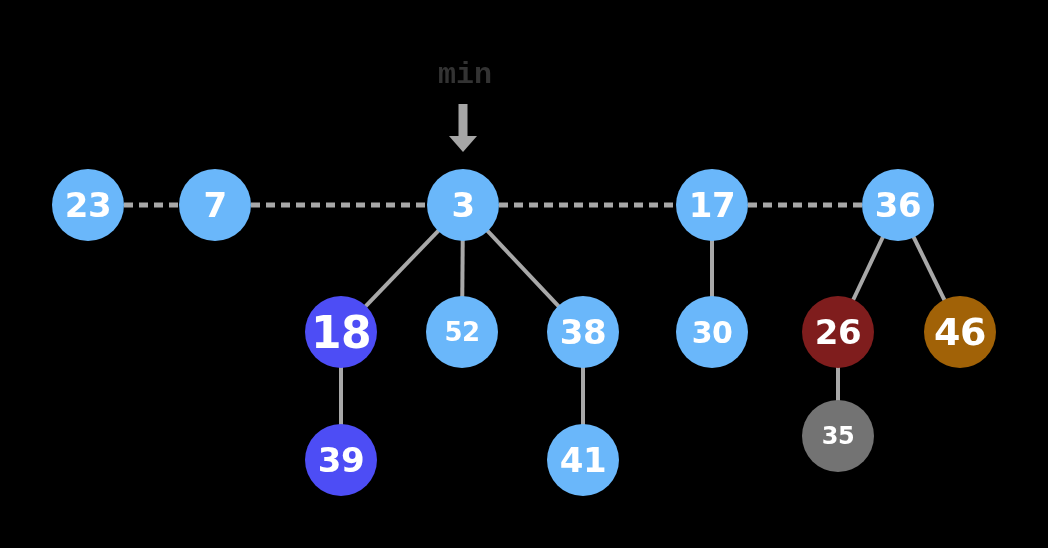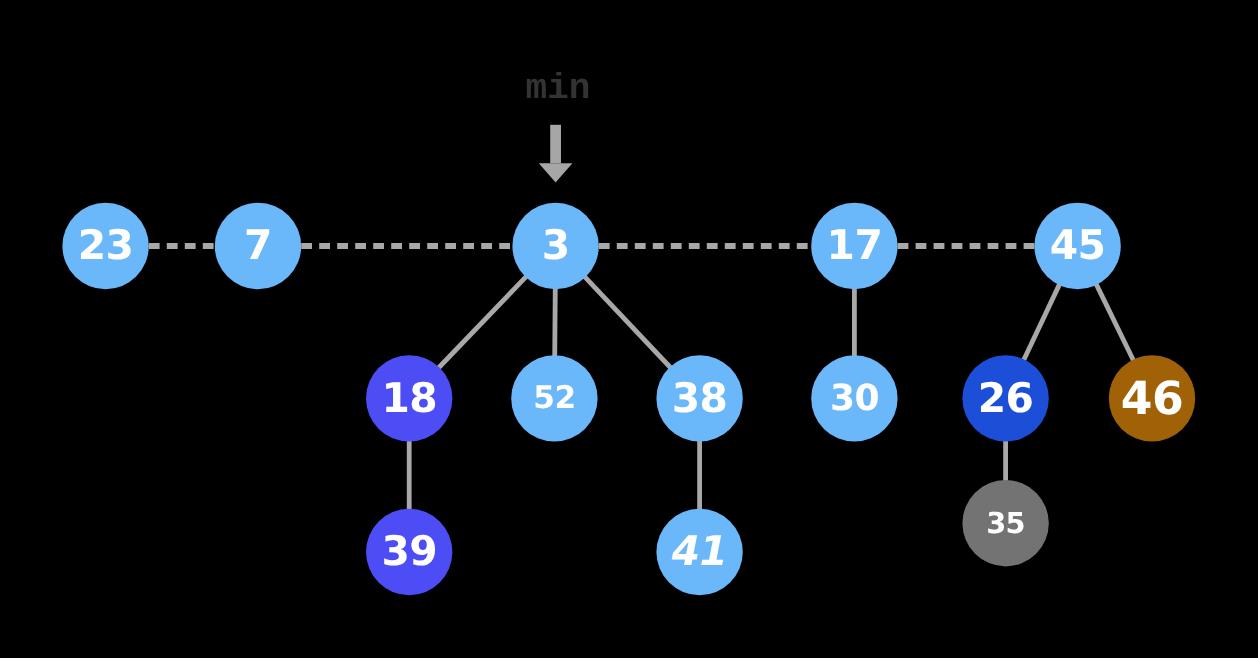--- a/index.html
+++ b/index.html
@@ -76,26 +76,26 @@
         <line x1="463" y1="104" x2="463" y2="136" stroke="#a6a6a6" stroke-width="9"></line>
         <polygon points="449,136 477,136 463,152" fill="#a6a6a6"></polygon>
       </g>
   </svg>
 
   <div id="node-layer">
       <div class="node" style="left: 52px; top: 169px; width: 72px; height: 72px; background: rgb(106, 183, 250); color: rgb(255, 255, 255); font-size: 34px;">23</div>
       <div class="node" style="left: 179px; top: 169px; width: 72px; height: 72px; background: rgb(106, 183, 250); color: rgb(255, 255, 255); font-size: 34px;">7</div>
       <div class="node" style="left: 427px; top: 169px; width: 72px; height: 72px; background: rgb(106, 183, 250); color: rgb(255, 255, 255); font-size: 34px;">3</div>
       <div class="node" style="left: 676px; top: 169px; width: 72px; height: 72px; background: rgb(106, 183, 250); color: rgb(255, 255, 255); font-size: 34px;">17</div>
-      <div class="node" style="left: 862px; top: 169px; width: 72px; height: 72px; background: rgb(106, 183, 250); color: rgb(255, 255, 255); font-size: 34px;">45</div>
-      <div class="node" style="left: 305px; top: 296px; width: 72px; height: 72px; background: rgb(77, 77, 245); color: rgb(255, 255, 255); font-size: 34px;">18</div>
+      <div class="node" style="left: 862px; top: 169px; width: 72px; height: 72px; background: rgb(106, 183, 250); color: rgb(255, 255, 255); font-size: 34px;">36</div>
+      <div class="node" style="left: 305px; top: 296px; width: 72px; height: 72px; background: rgb(77, 77, 245); color: rgb(255, 255, 255); font-size: 44px;">18</div>
       <div class="node" style="left: 426px; top: 296px; width: 72px; height: 72px; background: rgb(106, 183, 250); color: rgb(255, 255, 255); font-size: 26px;">52</div>
       <div class="node" style="left: 547px; top: 296px; width: 72px; height: 72px; background: rgb(106, 183, 250); color: rgb(255, 255, 255); font-size: 34px;">38</div>
       <div class="node" style="left: 676px; top: 296px; width: 72px; height: 72px; background: rgb(106, 183, 250); color: rgb(255, 255, 255); font-size: 30px;">30</div>
-      <div class="node" style="left: 802px; top: 296px; width: 72px; height: 72px; background: #1d4ed8; color: rgb(255, 255, 255); font-size: 34px;">26</div>
+      <div class="node" style="left: 802px; top: 296px; width: 72px; height: 72px; background: #7f1d1d; color: rgb(255, 255, 255); font-size: 34px;">26</div>
       <div class="node" style="left: 924px; top: 296px; width: 72px; height: 72px; background: #a16207; color: rgb(255, 255, 255); font-size: 38px;">46</div>
       <div class="node" style="left: 305px; top: 424px; width: 72px; height: 72px; background: rgb(77, 77, 245); color: rgb(255, 255, 255); font-size: 34px;">39</div>
-      <div class="node" style="left: 547px; top: 424px; width: 72px; height: 72px; background: rgb(106, 183, 250); color: rgb(255, 255, 255); font-size: 34px; font-style: italic;">41</div>
+      <div class="node" style="left: 547px; top: 424px; width: 72px; height: 72px; background: rgb(106, 183, 250); color: rgb(255, 255, 255); font-size: 34px;">41</div>
       <div class="node" style="left: 802px; top: 400px; width: 72px; height: 72px; background: #737373; color: rgb(255, 255, 255); font-size: 24px;">35</div>
     </div>
 
   <div class="min-label" id="min-label" style="left: 465px; top: 75px; color: rgb(51, 51, 51); font-size: 30px;">min</div>
 </div>
 
 </body></html>

